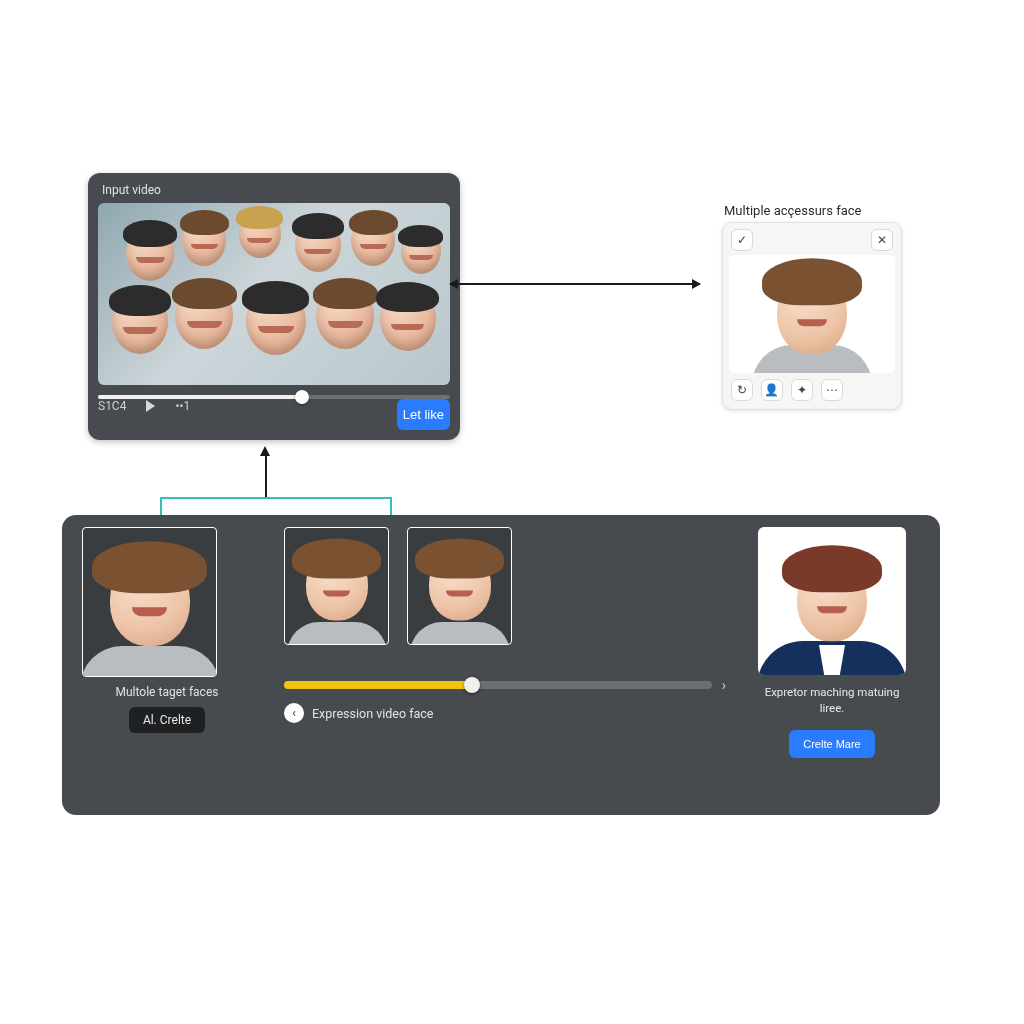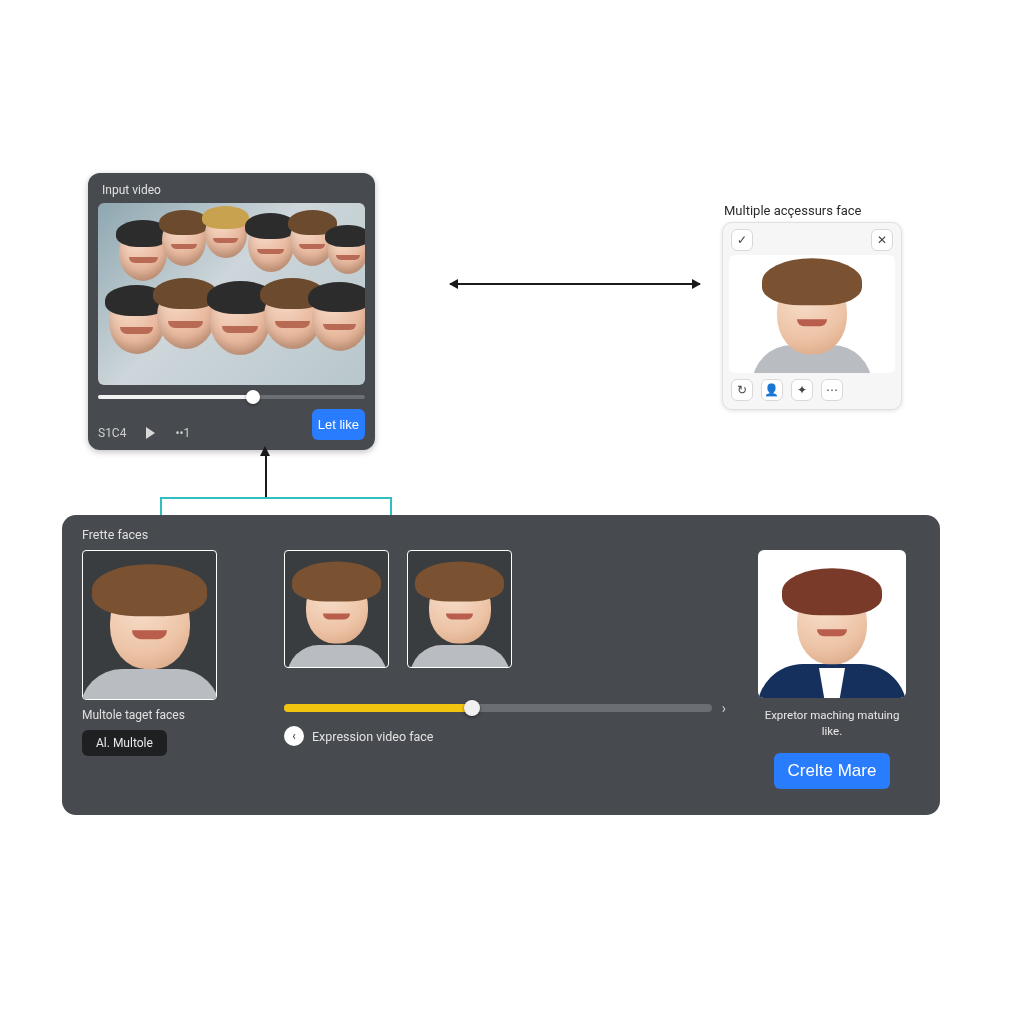--- a/index.html
+++ b/index.html
@@ -10,21 +10,21 @@
     font-family: -apple-system, BlinkMacSystemFont, "Segoe UI", Roboto, sans-serif;
     position: relative;
     overflow: hidden;
   }
 
   
   .video-panel {
     position: absolute;
     left: 88px;
     top: 173px;
-    width: 287px;
+    width: 372px;
     background: #474a4e;
     border-radius: 12px;
     padding: 8px 10px 10px 10px;
     color: #e6e6e6;
     box-shadow: 0 2px 6px rgba(0,0,0,.25);
   }
   .video-panel .panel-title {
     font-size: 12px;
     color: #e2e2e2;
     padding: 2px 2px 6px 4px;
@@ -90,23 +90,22 @@
     top: 50%;
     left: 58%;
     width: 14px; height: 14px;
     border-radius: 50%;
     background: #ffffff;
     transform: translate(-50%,-50%);
     box-shadow: 0 1px 3px rgba(0,0,0,.4);
   }
   .vc-row2 {
     display: flex;
-    align-items: flex-end;
+    align-items: flex-start;
     justify-content: space-between;
-    margin-top: 10px;
   }
   .vc-left {
     display: flex;
     align-items: center;
     gap: 20px;
     color: #cfcfcf;
     font-size: 12px;
   }
   .play-triangle {
     width: 0; height: 0;
@@ -269,21 +268,21 @@
     position:relative;
     overflow:hidden;
   }
   .tile.large { width:135px; height:150px; }
   .tile.med   { width:105px; height:118px; }
   .tile .portrait-face { width:80px; height:92px; }
   .tile.med .portrait-face { width:62px; height:72px; }
   .tile .portrait-shoulders { width:140px; height:42px; }
   .tile.med .portrait-shoulders { width:100px; height:32px; bottom:-10px;}
 
-  .target-col { width:170px; text-align:left; }
+  .target-col { width:170px; text-align:center; }
   .target-col .label {
     font-size: 12px;
     color:#e0e0e0;
     margin-top: 8px;
   }
   .pill-btn {
     display:inline-block;
     margin-top: 8px;
     background:#1f2022;
     border-radius: 6px;
@@ -379,21 +378,21 @@
     background:#fff;
     clip-path: polygon(0 0,100% 0,80% 100%,20% 100%);
   }
   .result-caption {
     font-size:11.5px;
     color:#e8e8e8;
     margin-top:10px;
     line-height:1.35;
     max-width:150px;
   }
-  .cta-button.small { padding:8px 14px; font-size:17px; margin-top:14px; }
+  .cta-button.small { padding:8px 14px; font-size:11px; margin-top:14px; }
 
 </style>
 </head>
 <body>
 
 <div class="video-panel">
   <div class="panel-title">Input video</div>
   <div class="video-thumb">
 
     <div class="crowd-face dark-hair" style="left:8%;  top:12%; width:48px;height:56px;"></div>
@@ -446,31 +445,30 @@
   </div>
 </div>
 
 <div class="connector hline" style="left:160px; top:497px; width:230px;"></div>
 <div class="connector vline" style="left:160px; top:497px; height:18px;"></div>
 <div class="connector vline" style="left:390px; top:497px; height:18px;"></div>
 <div class="connector vline" style="left:265px; top:455px; height:42px; border-color:#1a1a1a;"></div>
 <div class="up-arrowhead" style="left:260px; top:446px;"></div>
 
 <div class="lower-panel">
-  <div class="panel-title">Frette faces</div>
 
   <div class="faces-row">
 
     <div class="target-col">
       <div class="tile large">
         <div class="portrait-shoulders"></div>
         <div class="portrait-face"></div>
       </div>
       <div class="label">Multole taget faces</div>
-      <div class="pill-btn">Al. Multole</div>
+      <div class="pill-btn">Al. Crelte</div>
     </div>
 
     <div class="mid-col">
       <div class="mid-faces">
         <div class="tile med">
           <div class="portrait-shoulders"></div>
           <div class="portrait-face"></div>
         </div>
         <div class="tile med">
           <div class="portrait-shoulders"></div>
@@ -490,18 +488,18 @@
         </div>
       </div>
     </div>
 
     <div class="right-col">
       <div class="result-tile">
         <div class="portrait-shoulders"></div>
         <div class="shirt"></div>
         <div class="portrait-face"></div>
       </div>
-      <div class="result-caption">Expretor maching matuing like.</div>
+      <div class="result-caption">Expretor maching matuing liree.</div>
       <button class="cta-button small">Crelte Mare</button>
     </div>
 
   </div>
 </div>
 
 </body></html>

